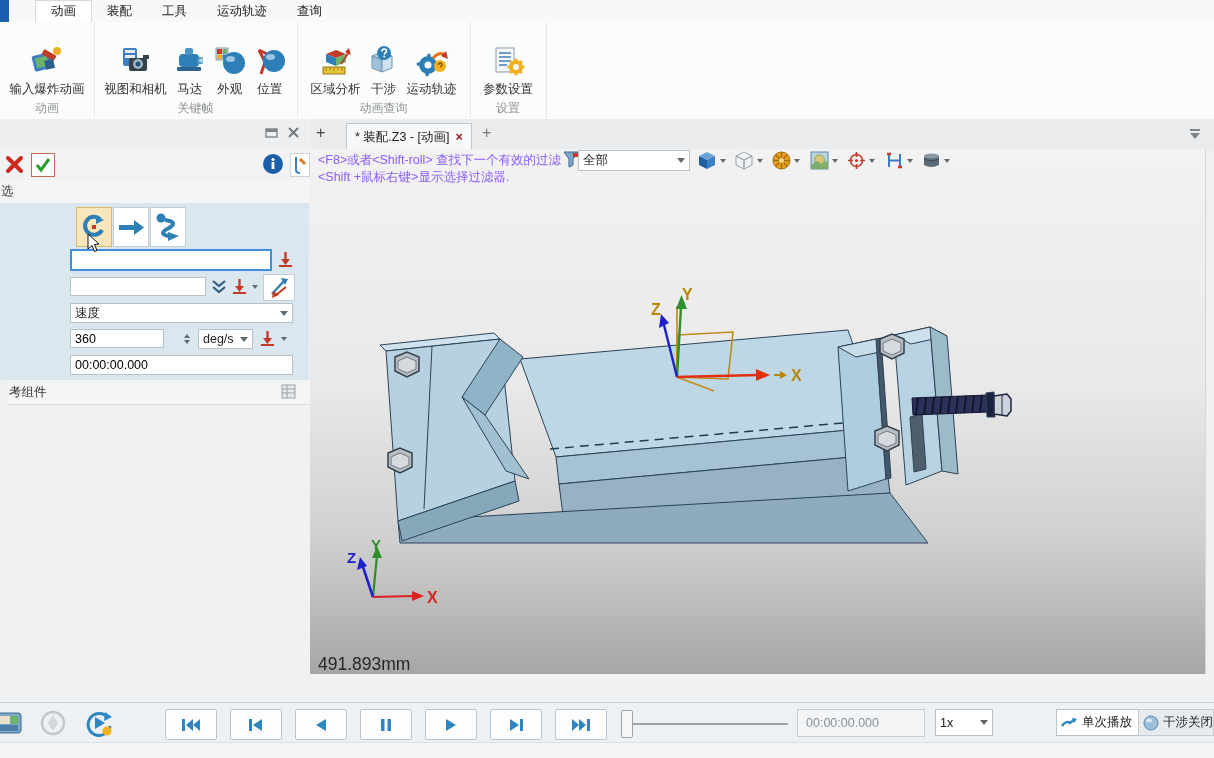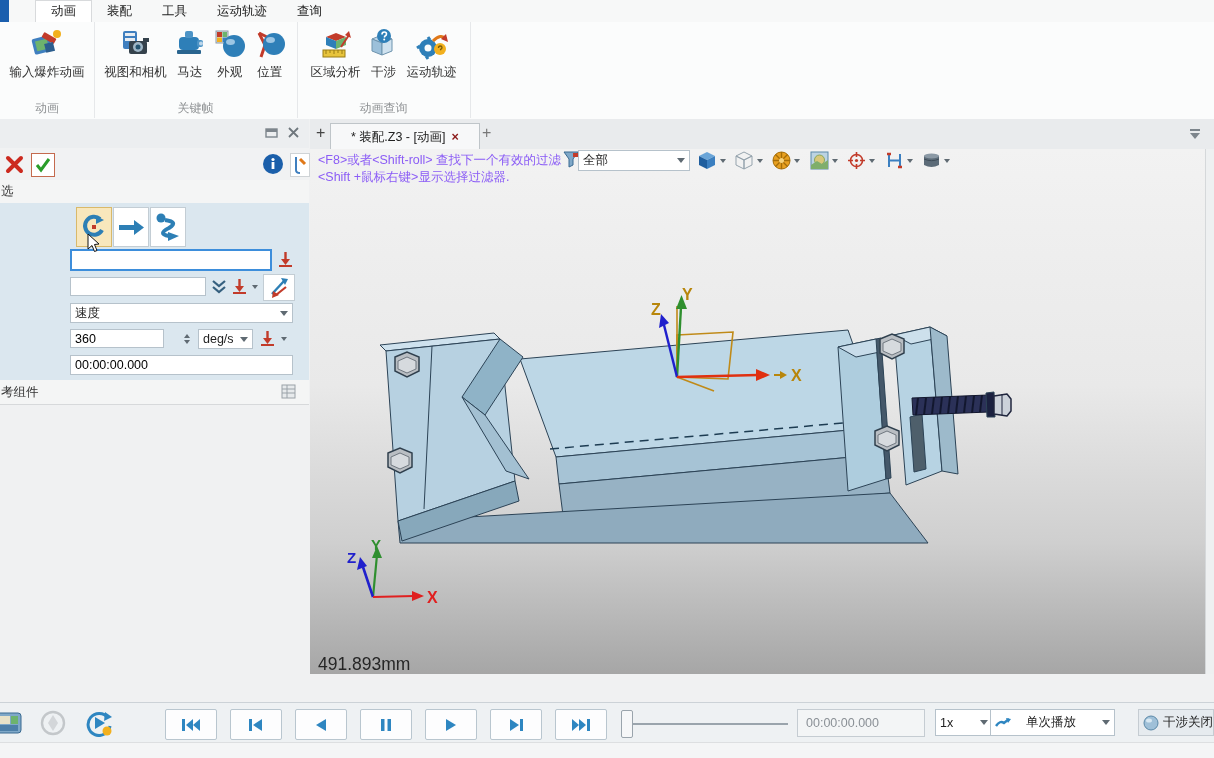--- a/index.html
+++ b/index.html
@@ -7,42 +7,42 @@
        font-family:"Liberation Sans","DejaVu Sans",sans-serif;background:#f0f1f2;font-size:12.5px;color:#222}
   .abs{position:absolute}
   
   .menubar{left:0;top:0;width:1214px;height:22px;background:#f7f8f8;border-bottom:1px solid #e2e4e6;display:flex;align-items:stretch}
   .appstrip{width:9px;background:#1b5fae}
   .mi{padding:0 15px;display:flex;align-items:center;color:#222;cursor:default}
   .mi.active{background:#ffffff;border:1px solid #d8dadc;border-bottom:none}
   
   .ribbon{left:0;top:22px;width:1214px;height:97px;background:#fbfcfc;border-bottom:1px solid #d9dcdf}
   .rgroup{position:absolute;top:0;height:96px;border-right:1px solid #e6e8ea;display:flex;flex-direction:column;align-items:center}
-  .rbtns{flex:1;display:flex;align-items:flex-start;justify-content:center;padding-top:3px}
+  .rbtns{flex:1;display:flex;align-items:flex-end;justify-content:center;padding-top:3px}
   .rbtn{display:flex;flex-direction:column;align-items:center;padding:2px 3px;cursor:default}
   .rbtn svg{width:34px;height:34px}
   .rbtn .lab{margin-top:3px;color:#333;white-space:nowrap}
   .glabel{height:18px;color:#8f9294;font-size:12px;width:100%;text-align:center}
   
   .panel{left:0;top:119px;width:310px;height:583px;background:#f0f1f2;border-right:1px solid #cfd2d5}
   .ptitle{left:0;top:119px;width:309px;height:29px;background:#eceef0;border-bottom:1px solid #dadcde}
   .cmdrow{left:0;top:148px;width:309px;height:32px;background:#f1f2f3;border-bottom:1px solid #dcdee0}
   .sechead{width:309px;height:23px;background:#f4f5f5;border-bottom:1px solid #d7d9db;display:flex;align-items:center;color:#333}
   .formbg{left:0;top:203px;width:309px;height:177px;background:#dbe7ef}
   .tbtn{position:absolute;width:34px;height:38px;background:#fff;border:1px solid #c3cdd4;display:flex;align-items:center;justify-content:center}
   .tbtn.sel{background:#f8e7bc;border-color:#d9b96a}
   .txt{position:absolute;background:#fff;border:1px solid #b6c2cb;font:inherit;padding:0 4px;box-sizing:border-box}
   .txt.focus{border:2px solid #3d8edb}
   .combo{position:absolute;background:#fff;border:1px solid #b6c2cb;box-sizing:border-box;display:flex;align-items:center;padding:0 4px}
   .combo .cv{flex:1;white-space:nowrap;overflow:hidden}
   .caret{width:0;height:0;border-left:4px solid transparent;border-right:4px solid transparent;border-top:5px solid #5f6a72}
   .caret.sm{border-left-width:3px;border-right-width:3px;border-top-width:4px}
   
   .tabbar{left:310px;top:119px;width:904px;height:30px;background:#e9ebed;border-bottom:1px solid #c9cdd1}
-  .doctab{position:absolute;left:20px;top:4px;height:26px;background:#f7f8f9;border:1px solid #bfc5c9;border-bottom:none;display:flex;align-items:center;padding:0 20px;gap:6px}
+  .doctab{position:absolute;left:36px;top:4px;height:26px;background:#f7f8f9;border:1px solid #bfc5c9;border-bottom:none;display:flex;align-items:center;padding:0 8px;gap:6px}
   
   .viewport{left:310px;top:149px;width:895px;height:525px;
      background:linear-gradient(180deg,#f2f2f2 0%,#e9e9e9 45%,#cfcfcf 75%,#a6a6a6 100%)}
   .hint{position:absolute;color:#8b5cf6;white-space:nowrap}
   .vicon{position:absolute;display:flex;align-items:center;gap:3px}
   .scrollstrip{left:1205px;top:149px;width:9px;height:525px;background:#eef0f1;border-left:1px solid #d5d8da}
   .subview{left:310px;top:674px;width:904px;height:28px;background:#f0f1f2}
   
   .playbar{left:0;top:702px;width:1214px;height:40px;background:#eef1f3;border-top:1px solid #ccd2d7}
   .pbtn{position:absolute;top:6px;width:50px;height:29px;background:#fdfdfe;border:1px solid #b9c6cf;border-radius:2px;display:flex;align-items:center;justify-content:center}
@@ -163,20 +163,35 @@
           <path d="M6 6 L14 10" stroke="#c23b2a" stroke-width="3" fill="none"></path>
           <circle cx="21" cy="17" r="11" fill="#2e7fb8"></circle>
             <ellipse cx="17.5" cy="13" rx="4.5" ry="3" fill="#9cc6e4"></ellipse>
         </svg>
         <div class="lab">位置</div>
       </div>
     </div>
     <div class="glabel">关键帧</div>
   </div>
 
+  <div class="rgroup" style="left:470px;width:76px">
+    <div class="rbtns">
+      <div class="rbtn">
+        <svg viewBox="0 0 34 34">
+          <rect x="5" y="4" width="18" height="24" fill="#f6f8fa" stroke="#8d9aa5"></rect>
+          <path d="M8 9h12 M8 13h12 M8 17h12 M8 21h8" stroke="#3f7fbf" stroke-width="1.6"></path>
+          <circle cx="25" cy="23" r="7" fill="#f2b01e"></circle>
+          <path d="M25 14.5v17 M16.5 23h17 M19 17l12 12 M31 17l-12 12" stroke="#f2b01e" stroke-width="2.6"></path>
+          <circle cx="25" cy="23" r="3" fill="#fbfcfc"></circle>
+        </svg>
+        <div class="lab">参数设置</div>
+      </div>
+    </div>
+    <div class="glabel">设置</div>
+  </div>
 </div>
 
 <div class="abs panel"></div>
 <div class="abs ptitle">
   <svg class="abs" style="left:265px;top:8px" width="14" height="12">
     <rect x="1" y="2" width="11" height="8" fill="none" stroke="#7d858c" stroke-width="1.4"></rect>
       <rect x="1" y="2" width="11" height="3" fill="#7d858c"></rect>
   </svg>
   <svg class="abs" style="left:287px;top:7px" width="13" height="13">
     <path d="M2 2 L11 11 M11 2 L2 11" stroke="#6f777d" stroke-width="1.8"></path>
@@ -272,21 +287,21 @@
 </div>
 <svg class="abs" style="left:259px;top:330px" width="17" height="17">
   <path d="M8.5 1 v9" stroke="#c23b2a" stroke-width="2.4"></path>
     <polygon points="4,8 13,8 8.5,14" fill="#c23b2a"></polygon>
   <path d="M2 15 h13" stroke="#c23b2a" stroke-width="2"></path>
 </svg>
 <span class="caret sm abs" style="left:281px;top:337px"></span>
 
 <input class="txt abs" style="left: 70px; top: 355px; width: 223px; height: 20px;" value="00:00:00.000">
 
-<div class="abs sechead" style="left:0;top:380px;height:24px">
+<div class="abs sechead" style="left:8px;top:380px;height:24px">
   <span style="margin-left:1px">考组件</span>
 </div>
 <svg class="abs" style="left:281px;top:384px" width="15" height="15">
   <rect x="1" y="1" width="13" height="13" fill="#e7eaec" stroke="#9aa2a8"></rect>
   <path d="M1 5 h13 M1 9 h13 M6 1 v13" stroke="#9aa2a8" stroke-width="1"></path>
 </svg>
 
 <svg class="abs" style="left:87px;top:233px" width="15" height="20">
   <polygon points="1,1 1,16 5,12.5 7.5,18.5 10,17.5 7.5,11.5 12,11" fill="#fff" stroke="#111" stroke-width="1"></polygon>
 </svg>
@@ -527,21 +542,21 @@
   <div class="abs" style="left:632px;top:20px;width:156px;height:2px;background:#9aa4ac"></div>
   <div class="abs" style="left:621px;top:7px;width:10px;height:26px;background:#f6f7f8;border:1px solid #9aa4ac;border-radius:2px"></div>
 
   <div class="timebox">00:00:00.000</div>
 
   <div class="combo" style="left:935px;top:6px;width:58px;height:27px">
     <span class="cv">1x</span>
     <span class="caret"></span>
   </div>
 
-  <div class="combo" style="left:990px;top:6px;width:125px;height:27px;gap:15px">
+  <div class="combo" style="left:1056px;top:6px;width:125px;height:27px;gap:5px">
     <svg width="16" height="12">
       <path d="M1 9 q4-6 8-3 l5-4" stroke="#2e86c1" stroke-width="2.4" fill="none"></path>
         <polygon points="11,1 16,2 13,6" fill="#2e86c1"></polygon>
     </svg>
     <span class="cv">单次播放</span>
     <span class="caret"></span>
   </div>
 
   <div class="abs" style="left:1138px;top:6px;width:76px;height:27px;background:#e6ebef;border:1px solid #c5ccd2;display:flex;align-items:center;gap:4px;padding-left:4px;box-sizing:border-box">
     <svg width="16" height="16">

